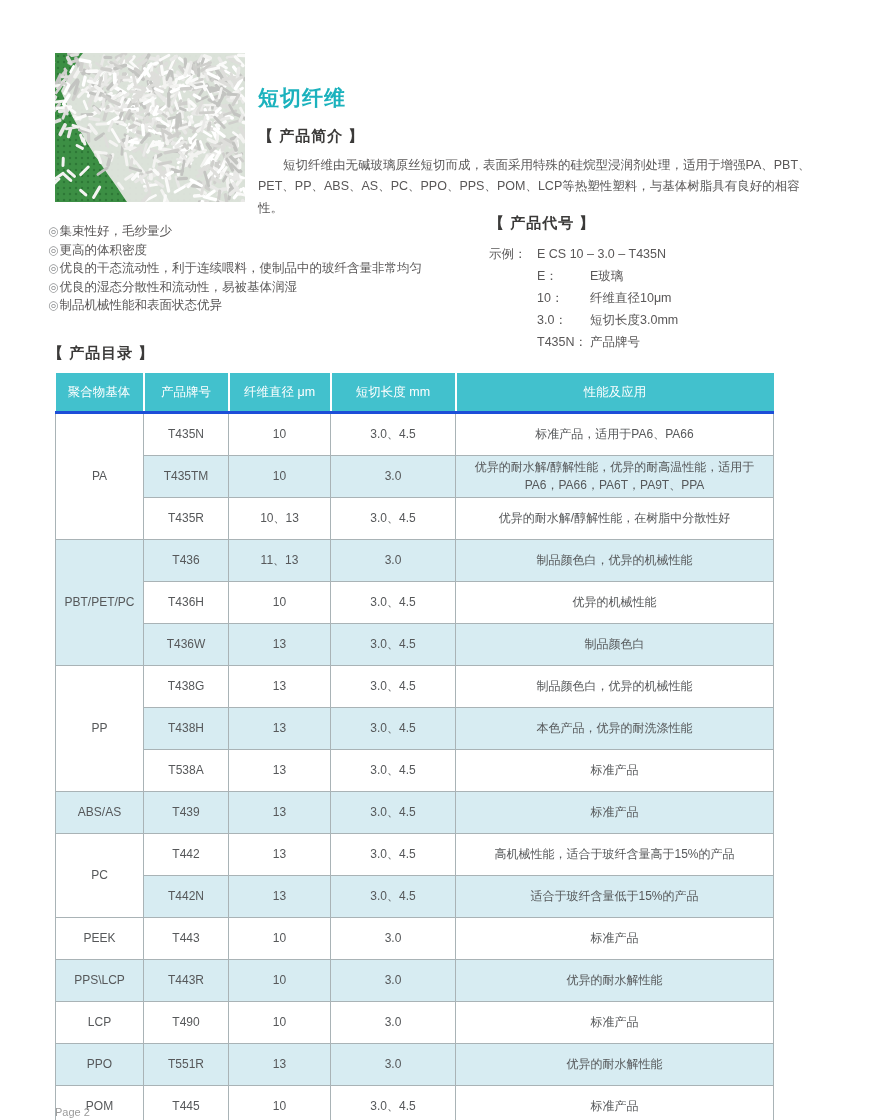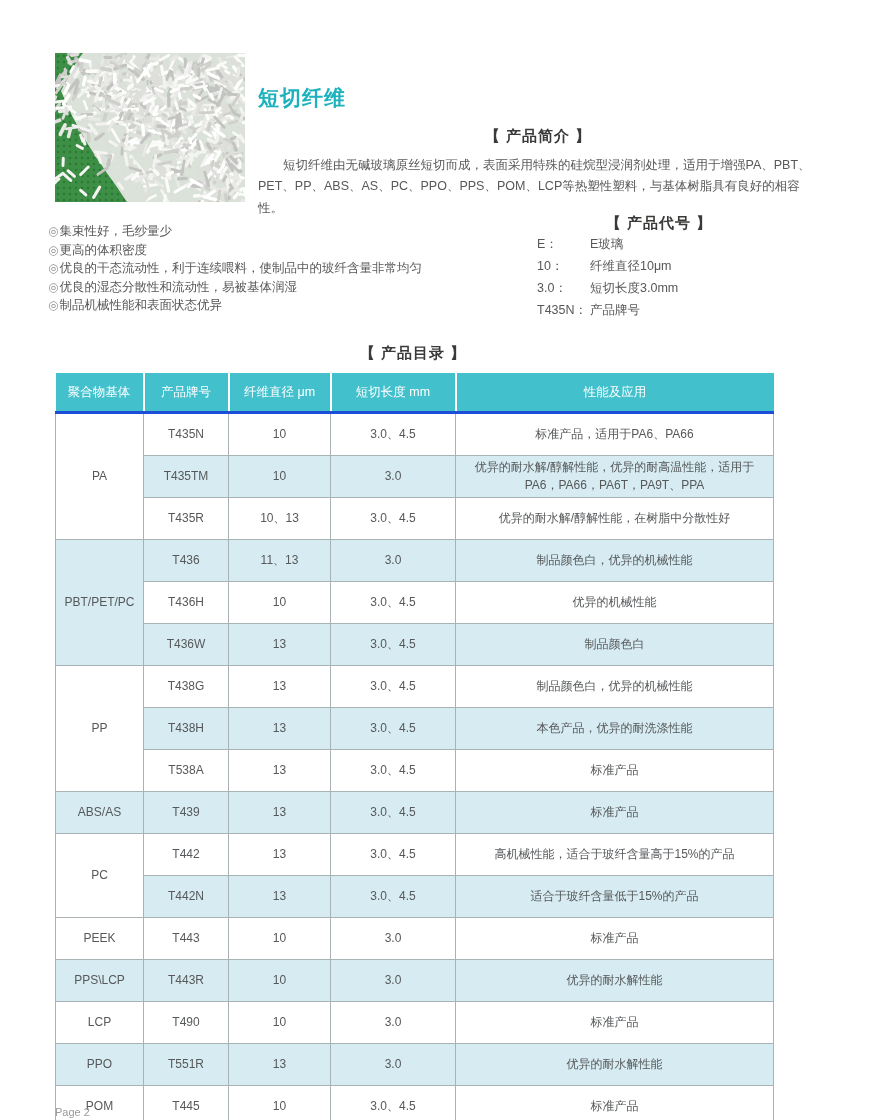--- a/index.html
+++ b/index.html
@@ -3,21 +3,21 @@
 <meta charset="utf-8">
 <style>
   html,body{margin:0;padding:0;background:#fff;}
   body{font-family:"Liberation Sans","DejaVu Sans",sans-serif;color:#56585a;}
   .page{position:relative;width:870px;height:1120px;background:#ffffff;overflow:hidden;}
 
   .fiber-img{position:absolute;left:55px;top:53px;width:190px;height:149px;}
 
   .right-col{position:absolute;left:258px;top:84px;width:560px;}
   .doc-title{font-size:21px;font-weight:bold;color:#1bb2bd;margin:0 0 15px 0;letter-spacing:1px;}
-  .sec-heading{font-size:15px;font-weight:600;color:#3b3a39;margin:0;letter-spacing:1px;text-align:center;}
+  .sec-heading{font-size:15px;font-weight:600;color:#3b3a39;margin:0;letter-spacing:1px;}
   .intro-body{font-size:12.5px;line-height:1.7;color:#595757;margin:9px 0 8px 0;text-indent:2em;}
 
   .features{position:absolute;left:48px;top:214px;width:435px;}
   .features-list{list-style:none;margin:8px 0 0 0;padding:0;}
   .features-list li{font-size:12.5px;line-height:18.5px;color:#595757;display:flex;align-items:baseline;}
   .bullet{color:#8f9193;margin-right:1px;font-size:12px;}
 
   .codes{position:absolute;left:489px;top:214px;width:340px;}
   .code-example{margin-top:10px;font-size:12.5px;color:#595757;display:flex;line-height:22px;}
   .code-example .ex-label{min-width:48px;}
@@ -771,20 +771,24 @@
         </li>
         <li>
           <span class="bullet">◎</span>
           <span>制品机械性能和表面状态优异</span>
         </li>
       </ul>
   </div>
 
   <div class="codes">
     <h2 class="sec-heading">【 产品代号 】</h2>
+    <div class="code-example">
+      <span class="ex-label">示例：</span>
+      <span>E CS 10 – 3.0 – T435N</span>
+    </div>
     <div class="code-rows">
         <div class="code-row">
           <span class="key">E：</span>
           <span>E玻璃</span>
         </div>
         <div class="code-row">
           <span class="key">10：</span>
           <span>纤维直径10μm</span>
         </div>
         <div class="code-row">

